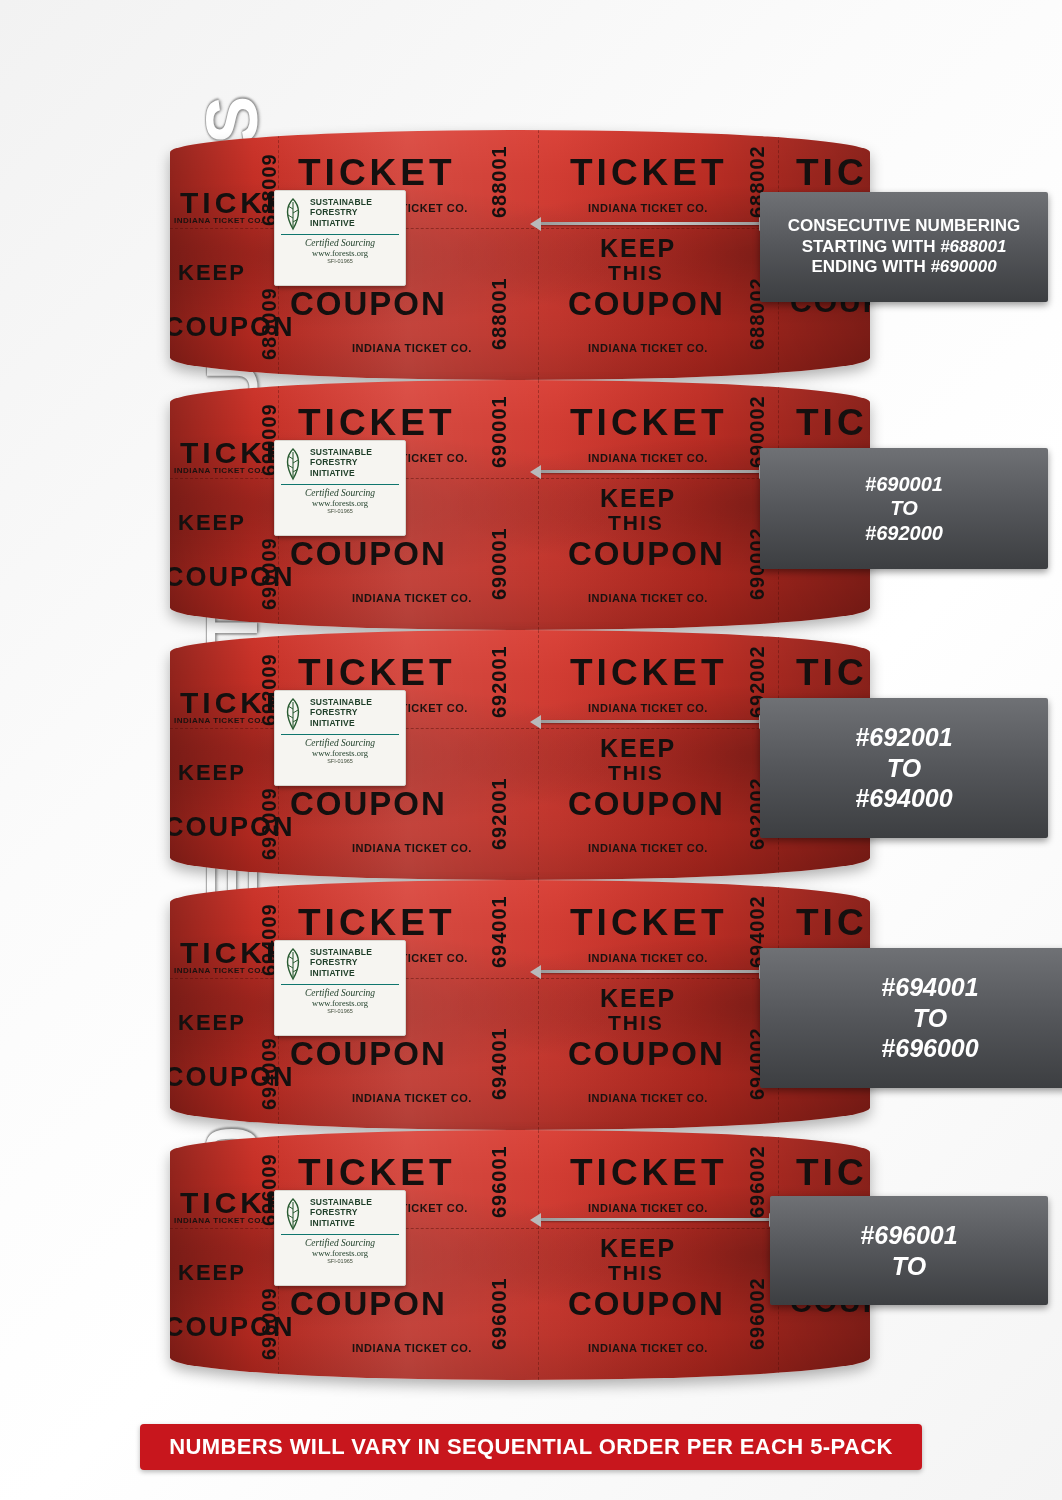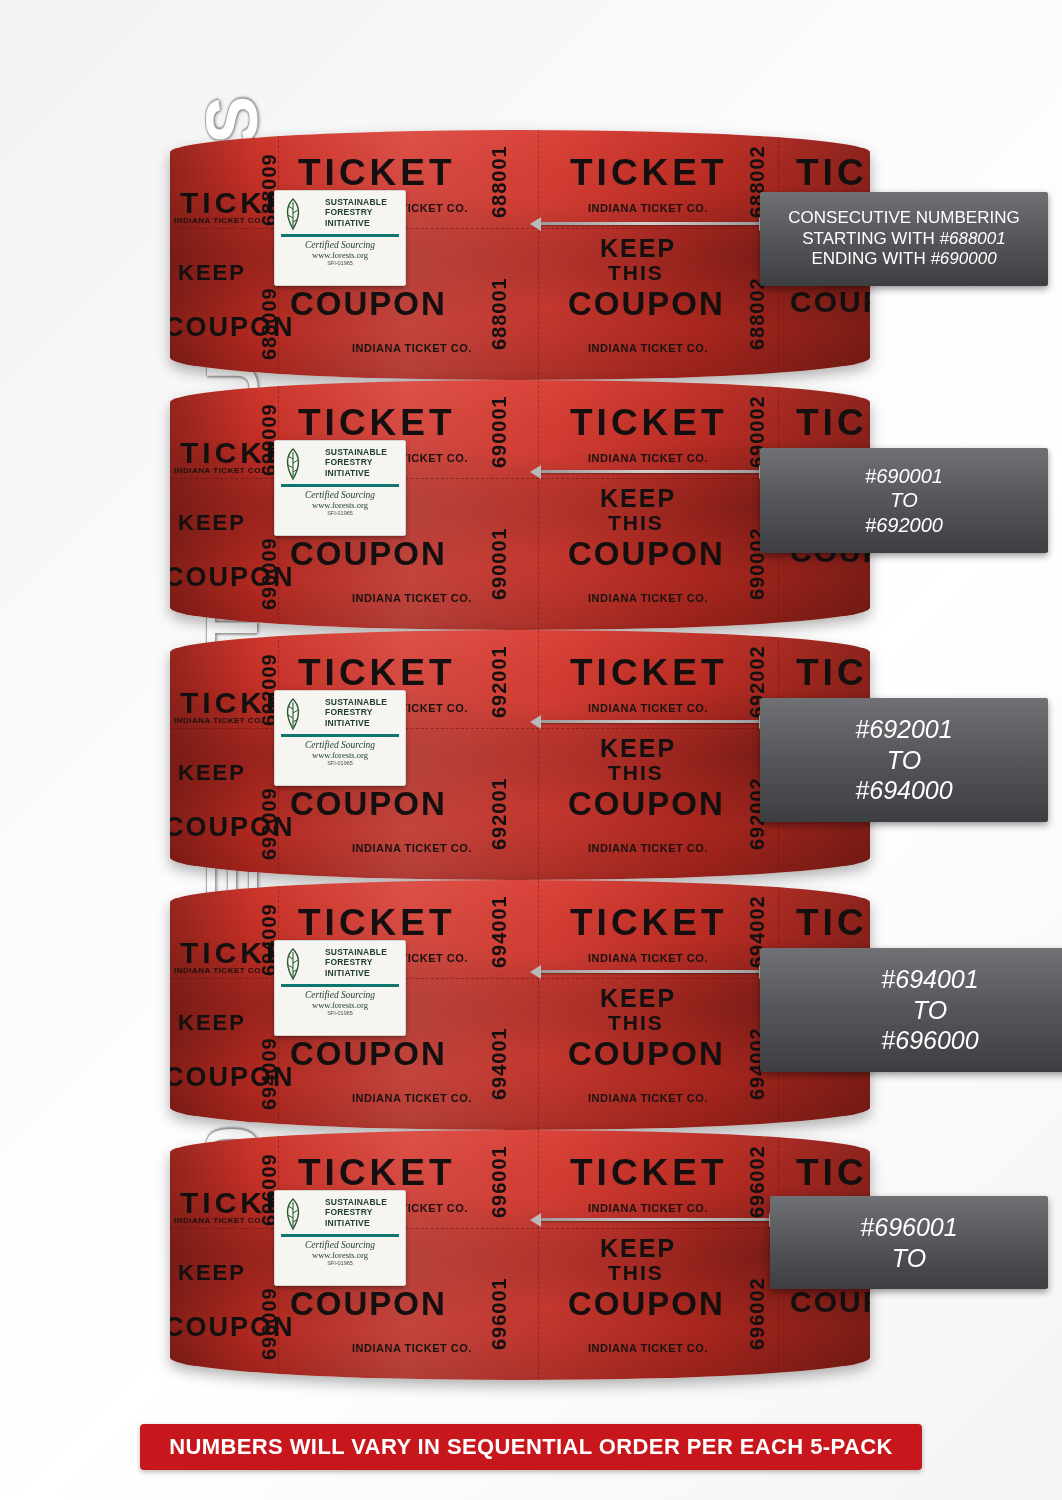--- a/index.html
+++ b/index.html
@@ -138,40 +138,40 @@
     position: absolute;
     background: #f6f5f1;
     border: 1px solid #d8d6d0;
     border-radius: 2px;
     box-shadow: 0 2px 4px rgba(0,0,0,0.35);
     width: 132px;
     height: 96px;
     padding: 6px 6px 4px 6px;
     color: #1c3d20;
   }
-  .sfi .sfi-top { display: flex; align-items: flex-start; gap: 20px; }
+  .sfi .sfi-top { display: flex; align-items: flex-start; gap: 5px; }
   .sfi .leafbox { width: 24px; height: 34px; flex: 0 0 24px; }
   .sfi .sfi-lines { font-size: 8.5px; line-height: 1.22; font-weight: bold; color: #20402a; letter-spacing: 0.2px;}
   .sfi .sfi-cert {
     margin-top: 3px; text-align: center; font-size: 9.5px; font-style: italic;
-    color: #20402a; border-top: 3px solid #0f766e; padding-top: 3px;
+    color: #20402a; border-top: 1px solid #0f766e; padding-top: 3px;
     font-family: "Liberation Serif", serif;
   }
   .sfi .sfi-url { text-align: center; font-size: 8.5px; color: #20402a; font-family: "Liberation Serif", serif; }
   .sfi .sfi-code { text-align: center; font-size: 5.5px; color: #45513f; }
 
   
   .callout {
     position: absolute;
     background: linear-gradient(180deg, #6f7175 0%, #55575b 48%, #3c3e41 100%);
     color: #ffffff;
-    font-weight: normal;
+    font-weight: bold;
     font-style: italic;
     text-align: center;
-    padding: 16px 10px;
+    padding: 24px 10px;
     border-radius: 2px;
     box-shadow: 0 3px 7px rgba(0,0,0,0.4);
     line-height: 1.22;
   }
   .callout.first { font-style: normal; }
   .callout .em { font-style: italic; }
   .callout-line { display: block; white-space: nowrap; }
 
   
   .arrow {

